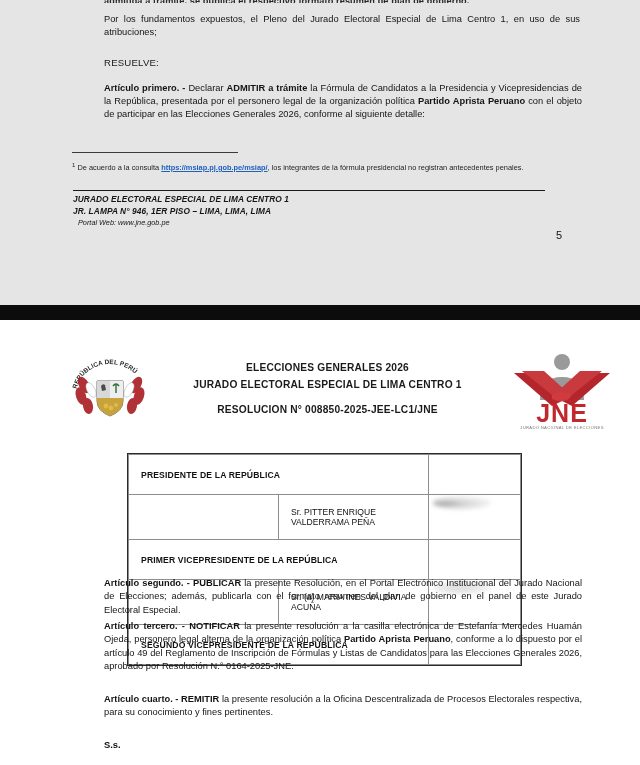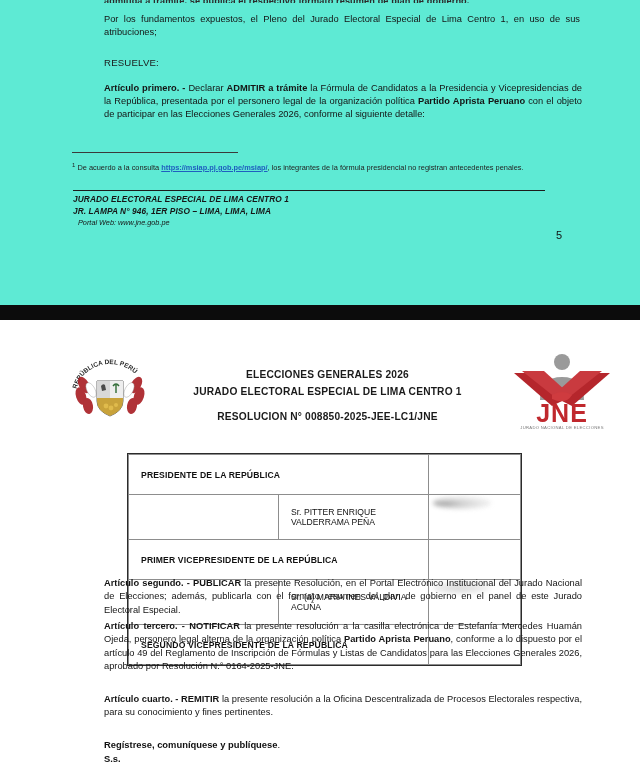--- a/index.html
+++ b/index.html
@@ -15,21 +15,21 @@
     color: #1a1a1a;
     position: relative;
   }
 
   
   .page-one {
     position: absolute;
     left: 0; top: 0;
     width: 640px;
     height: 305px;
-    background: #5eead4;
+    background: #e5e5e5;
     overflow: hidden;
   }
 
   .clipped-line {
     position: absolute;
     left: 104px;
     top: -4px;
     width: 470px;
     font-size: 9.2px;
     font-weight: bold;
@@ -159,21 +159,21 @@
   .jne-wrap {
     position: absolute;
     left: 504px;
     top: 0px;
     width: 116px;
     height: 78px;
   }
   .header-titles {
     position: absolute;
     left: 150px;
-    top: 14px;
+    top: 7px;
     width: 355px;
     text-align: center;
   }
   .header-titles .t1 {
     font-size: 10.2px;
     font-weight: bold;
     letter-spacing: 0.2px;
     line-height: 16px;
   }
   .header-titles .t2 {
@@ -408,16 +408,15 @@
 
   <div class="p2-par par-tercero">
     <span class="b">Artículo tercero. -</span> <span class="b">NOTIFICAR</span><span> la presente resolución a la casilla electrónica de Estefanía Mercedes Huamán Ojeda, personero legal alterna de la organización política </span><span class="b">Partido Aprista Peruano</span><span>, conforme a lo dispuesto por el artículo 49 del Reglamento de Inscripción de Fórmulas y Listas de Candidatos para las Elecciones Generales 2026, aprobado por Resolución N.° 0164-2025-JNE.</span>
   </div>
 
   <div class="p2-par par-cuarto">
     <span class="b">Artículo cuarto. -</span> <span class="b">REMITIR</span><span> la presente resolución a la Oficina Descentralizada de Procesos Electorales respectiva, para su conocimiento y fines pertinentes.</span>
   </div>
 
   <div class="closing">
-    <div class="l1"><span>Regístrese, comuníquese y publíquese</span><span class="dot">.</span></div>
     <div class="l2">S.s.</div>
   </div>
 </div>
 
 </body></html>

